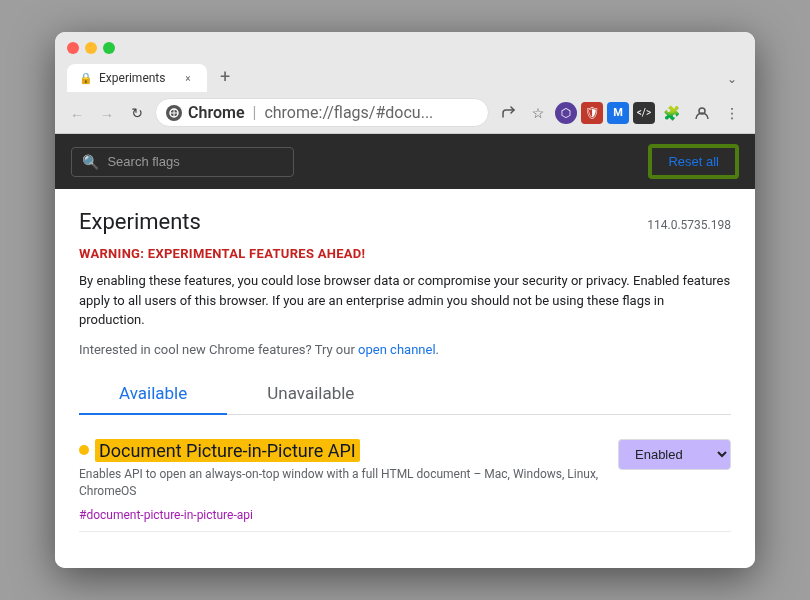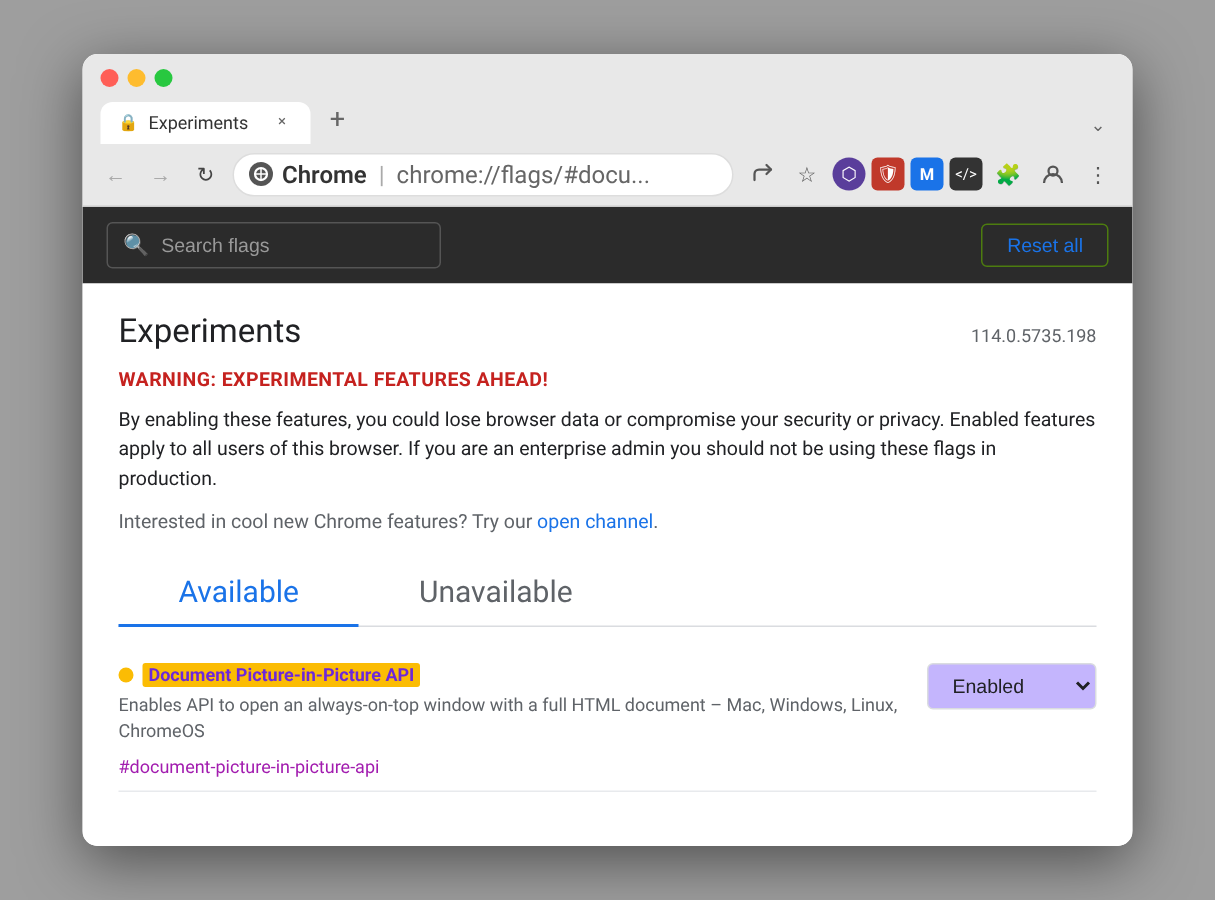--- a/index.html
+++ b/index.html
@@ -229,21 +229,21 @@
       border: none;
       outline: none;
       color: #fff;
       font-size: 13px;
       flex: 1;
     }
     .search-input::placeholder { color: #999; }
 
     .reset-btn {
       background: transparent;
-      border: 1px solid #4d7c0f;
+      border: 4px solid #4d7c0f;
       color: #1a73e8;
       padding: 6px 16px;
       border-radius: 4px;
       font-size: 13px;
       cursor: pointer;
       margin-left: auto;
       white-space: nowrap;
     }
 
     .search-row {
@@ -303,21 +303,21 @@
 
     
     .flag-tabs {
       display: flex;
       border-bottom: 1px solid #dadce0;
       margin-bottom: 0;
     }
 
     .flag-tab {
       padding: 10px 40px;
-      font-size: 20px;
+      font-size: 17px;
       cursor: pointer;
       color: #5f6368;
       border-bottom: 2px solid transparent;
       margin-bottom: -1px;
       text-align: center;
     }
 
     .flag-tab.active {
       color: #1a73e8;
       border-bottom: 2px solid #1a73e8;
@@ -349,23 +349,23 @@
 
     .flag-highlight-dot {
       width: 10px;
       height: 10px;
       background: #fbbc04;
       border-radius: 50%;
       flex-shrink: 0;
     }
 
     .flag-name {
-      font-size: 12px;
-      font-weight: 700;
-      color: #6d28d9;
+      font-size: 18px;
+      font-weight: 400;
+      color: #0f172a;
       background: #fbbc04;
       padding: 1px 4px;
       border-radius: 2px;
     }
 
     .flag-desc {
       font-size: 12px;
       color: #5f6368;
       line-height: 1.4;
       margin-bottom: 4px;

